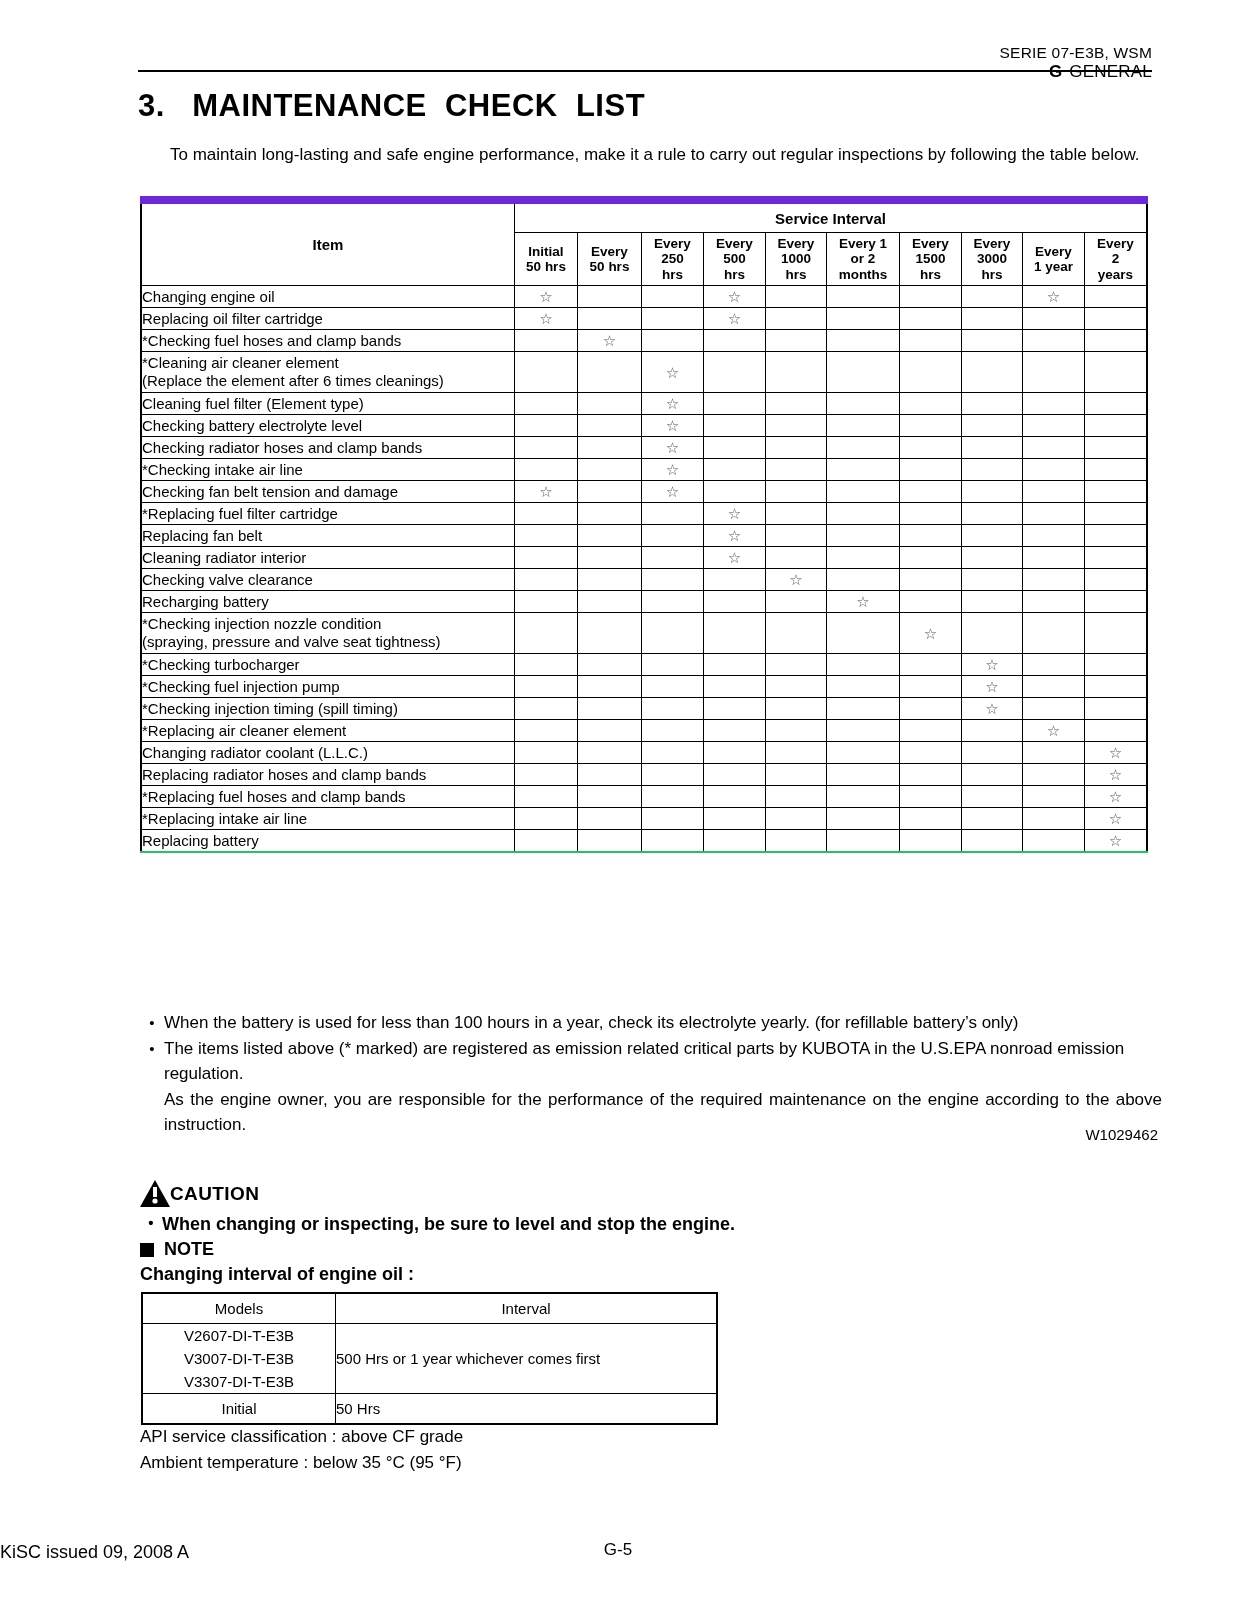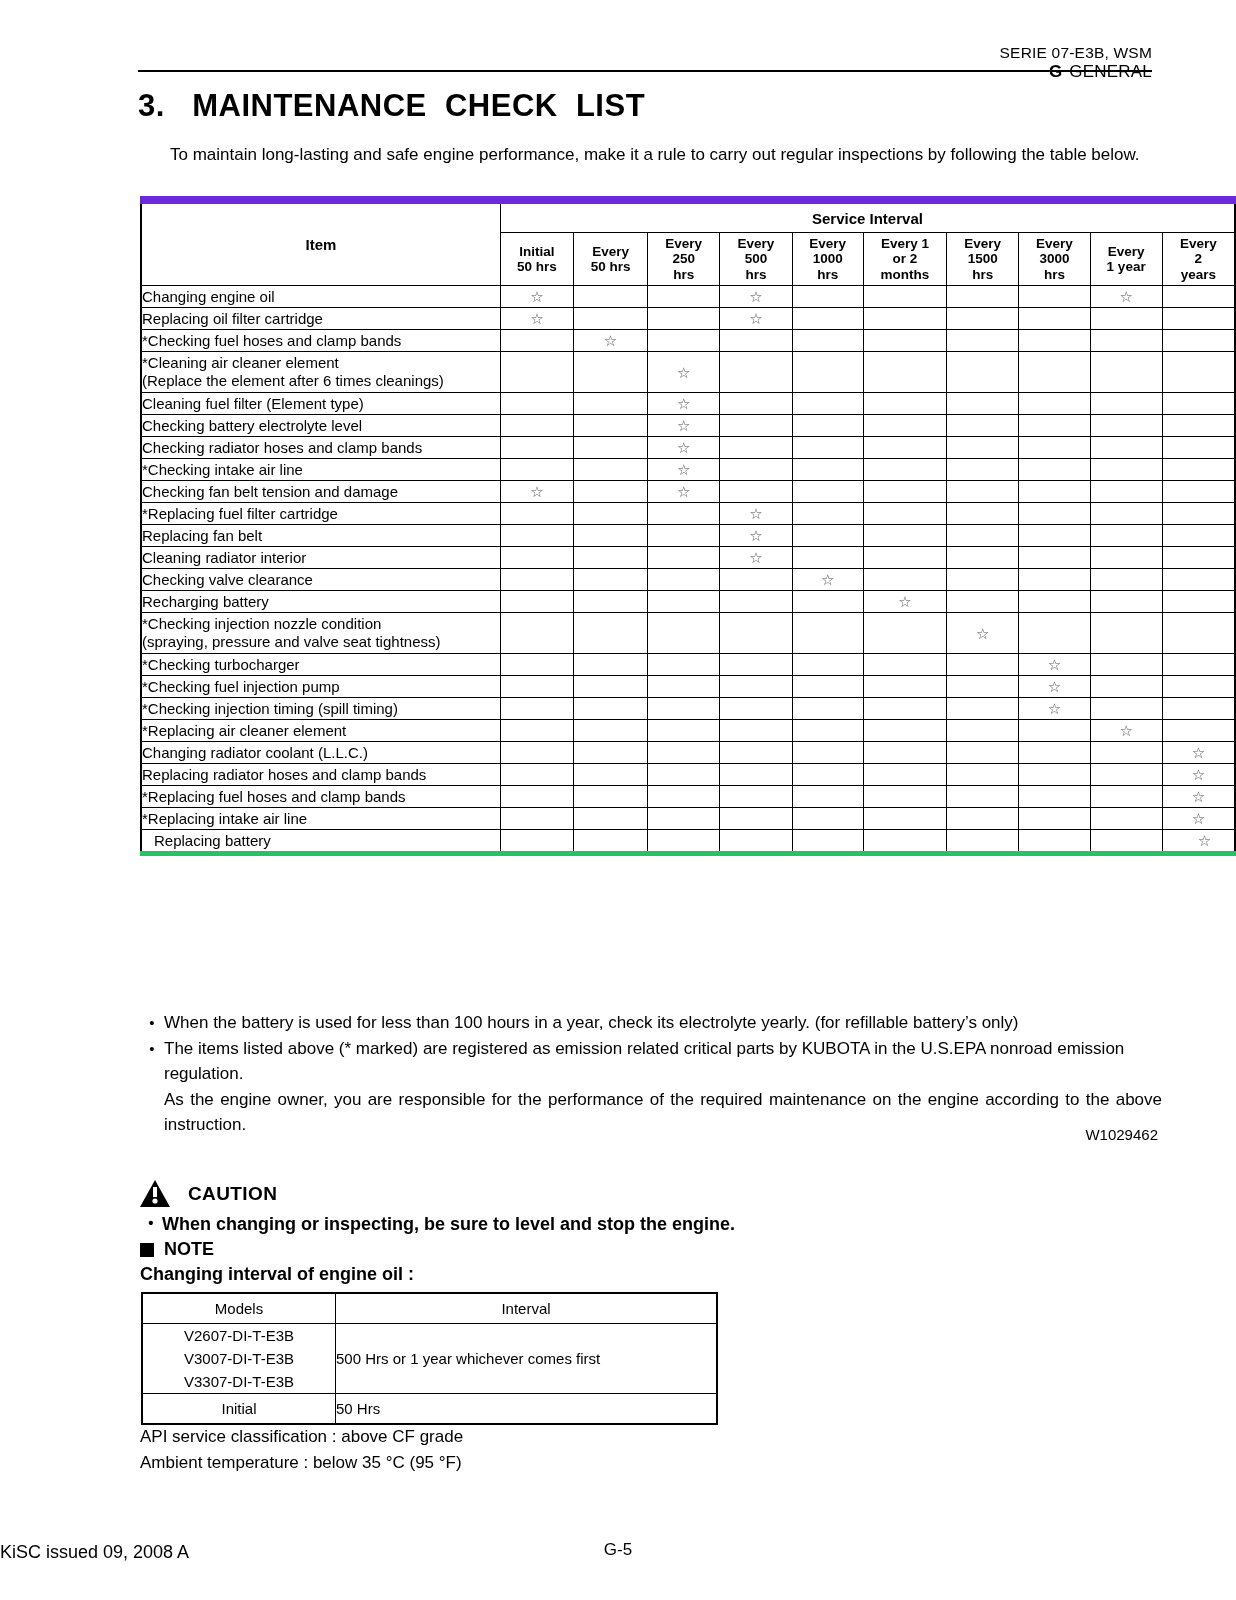--- a/index.html
+++ b/index.html
@@ -79,21 +79,21 @@
     font-size: 14.5px;
   }
   .mtable td, .mtable th {
     border: 1px solid #000;
     padding: 0;
     vertical-align: middle;
   }
   .mtable .outer-l { border-left: 2px solid #000; }
   .mtable .outer-r { border-right: 2px solid #000; }
   .mtable .outer-t { border-top: 8px solid #6d28d9; }
-  .mtable .outer-b { border-bottom: 5px solid #22c55e; padding-left: 12px; }
+  .mtable .outer-b { border-bottom: 2px solid #22c55e; }
 
   .hdr-item {
     width: 372px;
     text-align: center;
     font-weight: bold;
     font-size: 15px;
   }
   .hdr-svc {
     text-align: center;
     font-weight: bold;
@@ -170,21 +170,21 @@
     font-size: 15px;
   }
 
   
   .caution-head {
     position: absolute;
     left: 140px;
     top: 1180px;
     display: flex;
     align-items: center;
-    gap: 18px;
+    gap: 0;
   }
   .warn-tri {
     width: 30px;
     height: 27px;
     position: relative;
   }
   .caution-word {
     font-size: 19px;
     font-weight: bold;
     letter-spacing: 0.4px;

